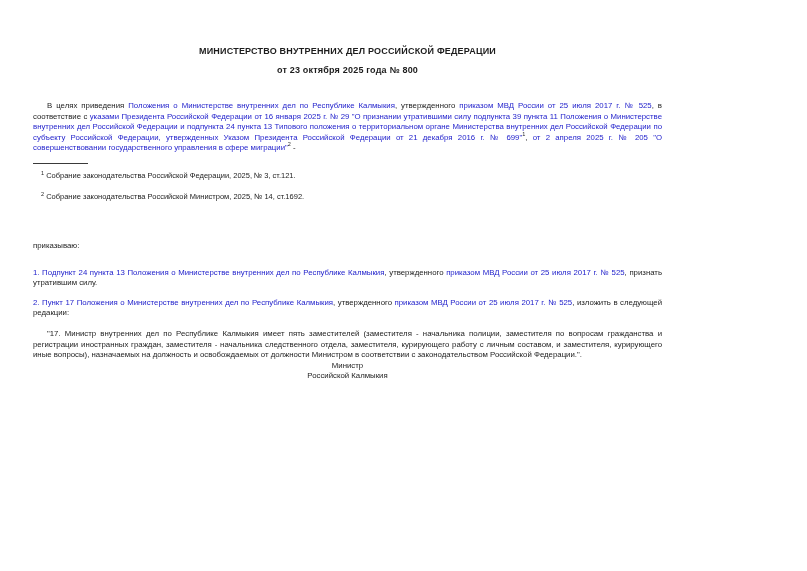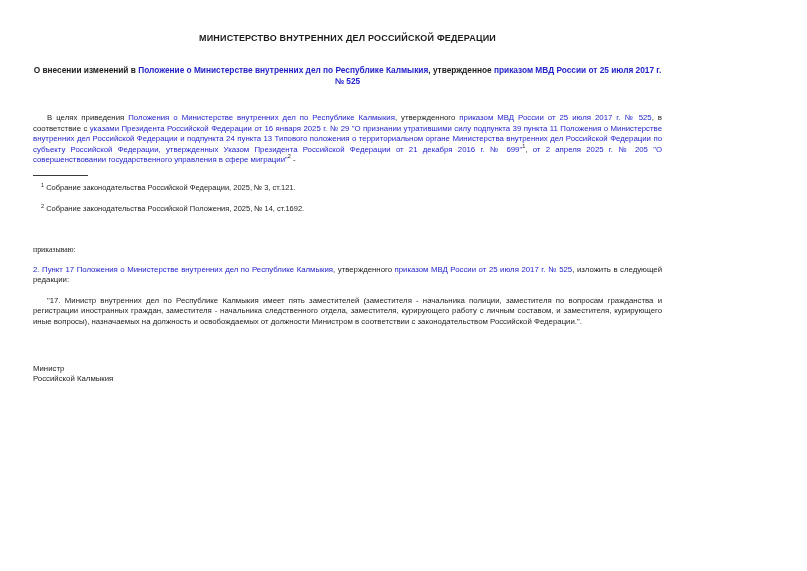--- a/index.html
+++ b/index.html
@@ -3,21 +3,21 @@
 <meta charset="utf-8">
 <style>
   * { margin:0; padding:0; box-sizing:border-box; }
   html,body { background:#ffffff; }
   .page {
     position:relative;
     width:691px; height:571px;
     background:#ffffff;
     font-family:"Liberation Sans","DejaVu Sans",sans-serif;
     color:var(--ink,#1c1c1c);
-    padding:33px 29px 0 33px;
+    padding:46px 29px 0 33px;
     overflow:hidden;
   }
   .center { text-align:center; }
   .doc-header-line { font-size:9px; font-weight:bold; letter-spacing:0.2px; }
   .doc-header-line + .doc-header-line { margin-top:9px; }
   .doc-title {
     margin-top:22px;
     font-size:8.3px; font-weight:bold;
     text-align:center;
     line-height:11px;
@@ -35,52 +35,52 @@
     margin-top:9px;
   }
   .footnote {
     font-size:7.5px;
     line-height:9px;
     padding-left:8px;
     margin-top:7px;
   }
   .footnote + .footnote { margin-top:12px; }
   sup { font-size:5.5px; vertical-align:super; line-height:0; }
-  .order-word { margin-top:32px; text-indent:0;font-family:Liberation Serif, serif; }
+  .order-word { margin-top:40px; text-indent:0; }
   .order-item { margin-top:16px; }
   .order-item.second { margin-top:9px; }
   .new-edition { margin-top:10px; text-indent:14px; }
   .signature {
-    margin-top:36px;
     font-size:7.8px;
     line-height:10px;
-    text-align:left;
+    text-align:center;
   }
 </style>
 </head>
 <body>
 
 <div class="page" style="--link: #2323cc; --ink: #1c1c1c;">
 
   <div class="doc-header center">
     <div class="doc-header-line">МИНИСТЕРСТВО ВНУТРЕННИХ ДЕЛ РОССИЙСКОЙ ФЕДЕРАЦИИ</div>
+    <div class="doc-header-line">от 23 октября 2025 года № 800</div>
   </div>
 
-  <div class="doc-title"><span>О внесении изменений в </span><span class="link">Положение о Министерстве внутренних дел по Республике Калмыкия</span><span>, утвержденное </span><span class="link">приказом МВД России от 25 июля 2017 г. № 525</span></div>
 
   <p class="bodytext preamble"><span>В целях приведения </span><span class="link">Положения о Министерстве внутренних дел по Республике Калмыкия</span><span>, утвержденного </span><span class="link">приказом МВД России от 25 июля 2017 г. № 525</span><span>, в соответствие с </span><span class="link">указами Президента Российской Федерации от 16 января 2025 г. № 29 "О признании утратившими силу подпункта 39 пункта 11 Положения о Министерстве внутренних дел Российской Федерации и подпункта 24 пункта 13 Типового положения о территориальном органе Министерства внутренних дел Российской Федерации по субъекту Российской Федерации, утвержденных Указом Президента Российской Федерации от 21 декабря 2016 г. № 699"</span><sup>1</sup><span>, </span><span class="link">от 2 апреля 2025 г. № 205 "О совершенствовании государственного управления в сфере миграции"</span><sup>2</sup><span> -</span></p>
 
   <div class="fn-sep"></div>
 
   <div class="footnote"><sup>1</sup><span> Собрание законодательства Российской Федерации, 2025, № 3, ст.121.</span></div>
 
-  <div class="footnote"><sup>2</sup><span> Собрание законодательства Российской Положения, 2025, № 14, ст.1692.</span></div>
+  <div class="footnote"><sup>2</sup><span> Собрание законодательства Российской Министром, 2025, № 14, ст.1692.</span></div>
 
   <p class="bodytext order-word">приказываю:</p>
 
+  <p class="bodytext order-item"><span class="link">1. Подпункт 24 пункта 13 Положения о Министерстве внутренних дел по Республике Калмыкия</span><span>, утвержденного </span><span class="link">приказом МВД России от 25 июля 2017 г. № 525</span><span>, признать утратившим силу.</span></p>
 
   <p class="bodytext order-item second"><span class="link">2. Пункт 17 Положения о Министерстве внутренних дел по Республике Калмыкия</span><span>, утвержденного </span><span class="link">приказом МВД России от 25 июля 2017 г. № 525</span><span>, изложить в следующей редакции:</span></p>
 
   <p class="bodytext new-edition">"17. Министр внутренних дел по Республике Калмыкия имеет пять заместителей (заместителя - начальника полиции, заместителя по вопросам гражданства и регистрации иностранных граждан, заместителя - начальника следственного отдела, заместителя, курирующего работу с личным составом, и заместителя, курирующего иные вопросы), назначаемых на должность и освобождаемых от должности Министром в соответствии с законодательством Российской Федерации.".</p>
 
   <div class="signature">
     <div>Министр</div>
     <div>Российской Калмыкия</div>
   </div>
 

